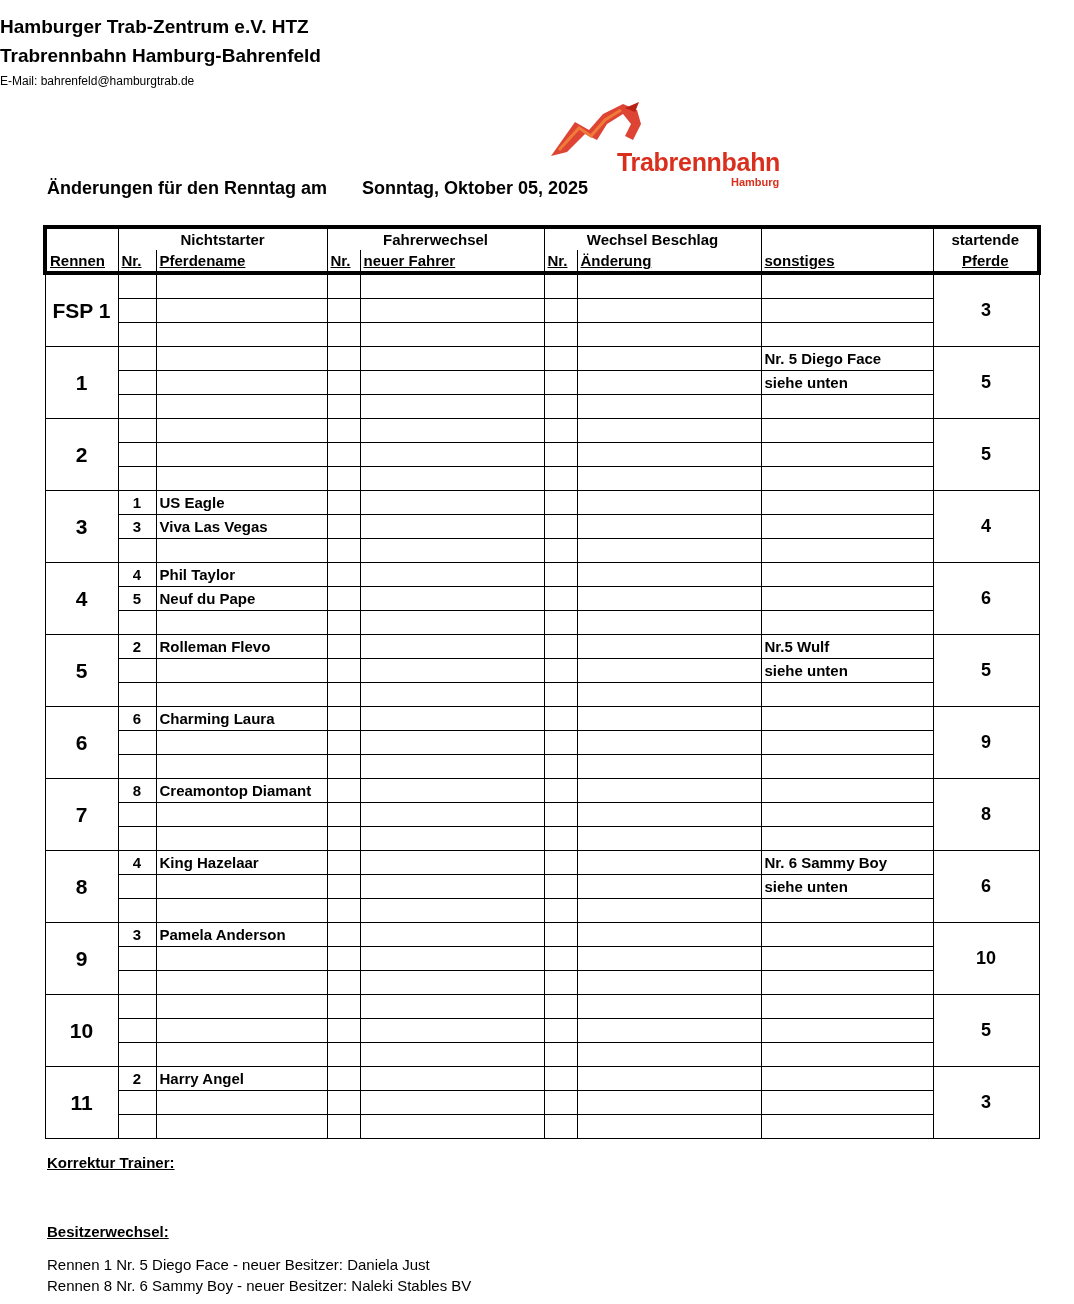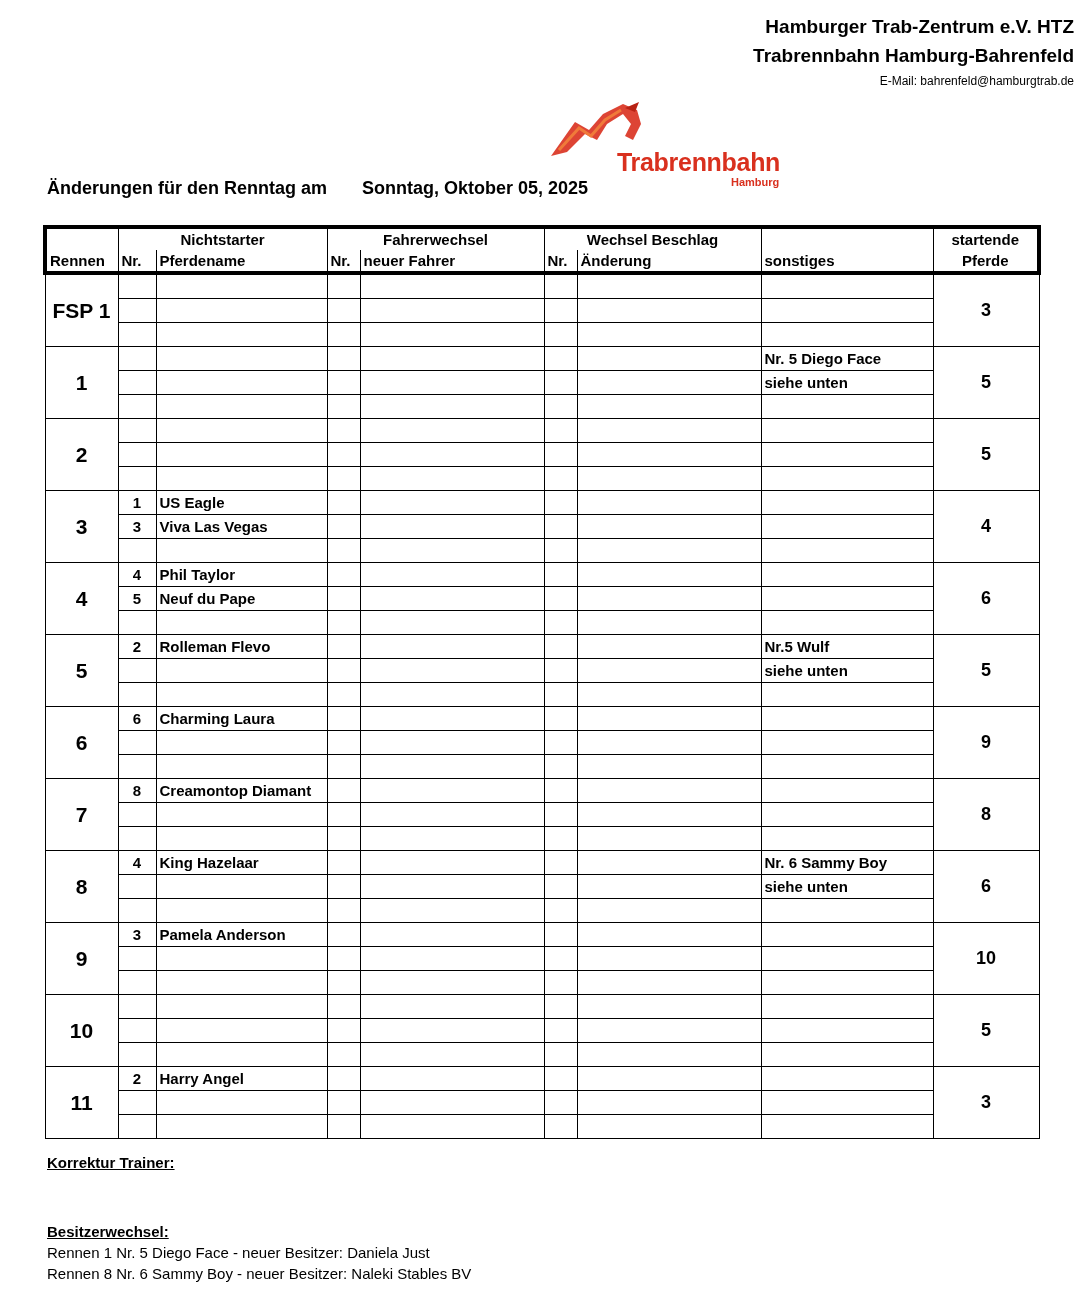--- a/index.html
+++ b/index.html
@@ -1,20 +1,20 @@
 <!DOCTYPE html>
 <html><head>
 <meta charset="utf-8">
 <style>
   html, body { margin: 0; padding: 0; background: #ffffff; }
   body {
     width: 1074px; height: 1304px; position: relative; overflow: hidden;
     font-family: "Liberation Sans", "DejaVu Sans", sans-serif; color: #000;
   }
-  .hdr-line { position: absolute; left: 0; width: 1074px; text-align: right; white-space: nowrap; }
+  .hdr-line { position: absolute; left: 0; width: 1074px; text-align: left; white-space: nowrap; }
   .h1 { top: 16px; font-size: 19px; font-weight: bold; }
   .h2 { top: 45px; font-size: 19px; font-weight: bold; }
   .h3 { top: 74px; font-size: 12px; }
 
   .logo { position: absolute; left: 545px; top: 100px; width: 260px; height: 95px; }
   .logo-text { position: absolute; left: 72px; top: 48px; font-size: 25px; font-weight: bold; color: #d9301e; letter-spacing: -0.3px; }
   .logo-sub { position: absolute; left: 186px; top: 76px; font-size: 11px; font-weight: bold; color: #d9301e; }
 
   .title-row { position: absolute; top: 178px; left: 47px; font-size: 18px; font-weight: bold; white-space: nowrap; }
   .title-row .date { position: absolute; left: 315px; top: 0; }
@@ -22,21 +22,21 @@
   table.main {
     position: absolute; left: 43px; top: 225px;
     border-collapse: collapse; table-layout: fixed;
   }
   table.main td {
     border: 1px solid #000; padding: 0 3px; height: 23px; line-height: 23px;
     font-size: 15px; font-weight: bold; white-space: nowrap; overflow: hidden;
   }
   table.main thead td { height: 21px; line-height: 21px; border: none; }
   table.main thead tr.top td { vertical-align: bottom; text-align: center; }
-  table.main thead tr.sub td { vertical-align: bottom; }
+  table.main thead tr.sub td { vertical-align: bottom; text-decoration: underline; }
   table.main thead .vr { border-left: 1px solid #000; }
   table.main thead { outline: none; }
   .thick-top td { border-top: 4px solid #000 !important; }
   .thick-bottom td { border-bottom: 4px solid #000 !important; }
   .thick-left { border-left: 4px solid #000 !important; }
   .thick-right { border-right: 4px solid #000 !important; }
   td.race { text-align: center; font-size: 21px !important; vertical-align: middle; }
   td.count { text-align: center; font-size: 18px !important; vertical-align: middle; }
   td.nr { text-align: center; }
   table.main tbody tr.first td { border-top: 1px solid #000; }
@@ -449,15 +449,15 @@
         <td></td>
       </tr>
     </tbody>
 </table>
 
 <div class="notes" style="top:1154px">
   <div class="lbl">Korrektur Trainer:</div>
 </div>
 <div class="notes" style="top:1223px">
   <div class="lbl">Besitzerwechsel:</div>
-  <div style="margin-top:4px">Rennen 1 Nr. 5 Diego Face - neuer Besitzer: Daniela Just</div>
+  <div style="margin-top:16px">Rennen 1 Nr. 5 Diego Face - neuer Besitzer: Daniela Just</div>
   <div style="margin-top:4px">Rennen 8 Nr. 6 Sammy Boy - neuer Besitzer: Naleki Stables BV</div>
 </div>
 
 </body></html>

